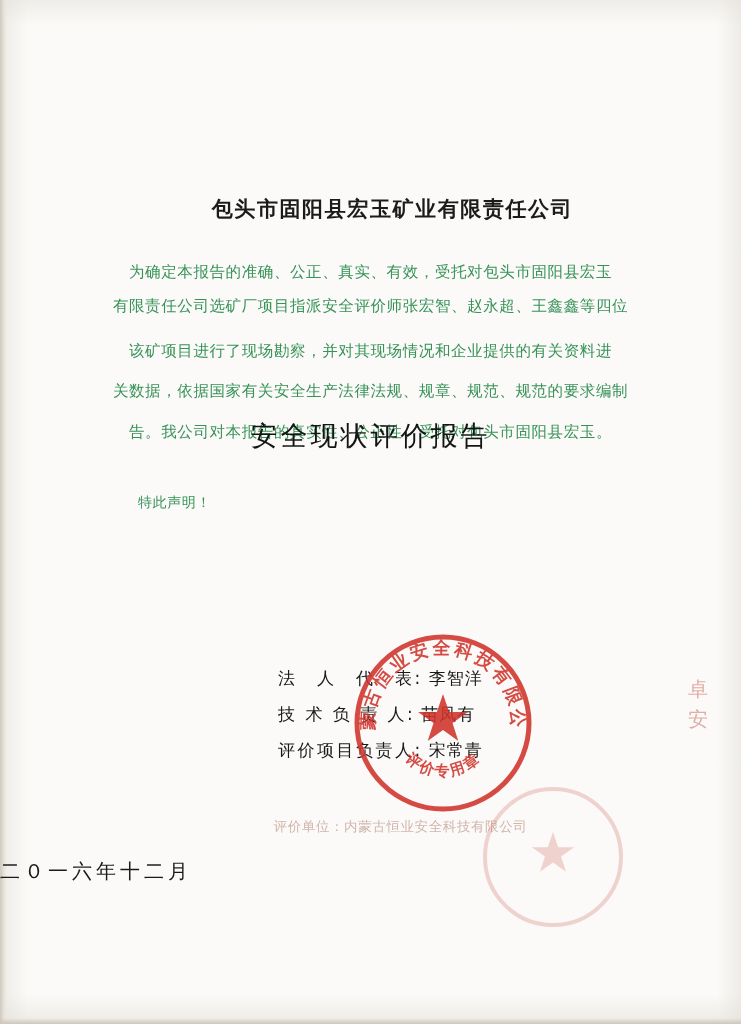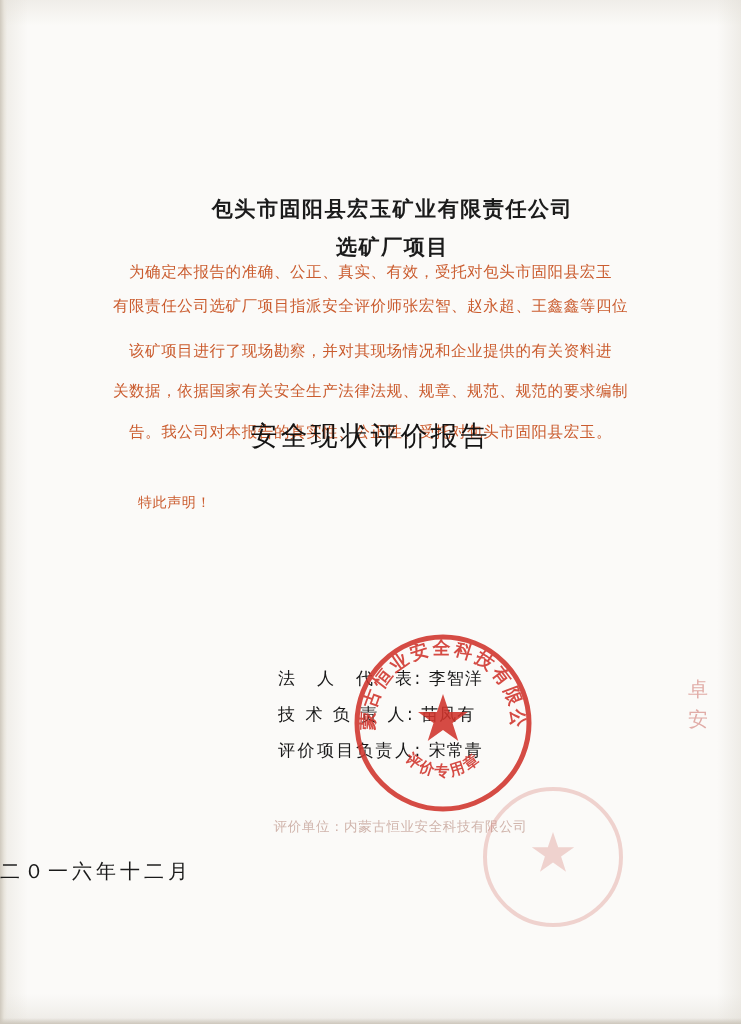--- a/index.html
+++ b/index.html
@@ -41,21 +41,21 @@
     height: 6px;
     background: linear-gradient(to top, #cdc7bc, rgba(255,255,255,0));
     pointer-events: none;
   }
 
   
   .bleed {
     position: absolute;
     left: 0;
     right: 0;
-    color: #c2410c;
+    color: #15803d;
     opacity: 0.85;
     font-size: 15.5px;
     letter-spacing: 0.6px;
     text-align: center;
     white-space: nowrap;
     pointer-events: none;
     font-family: "DejaVu Sans", sans-serif;
     filter: blur(0.35px);
   }
   .bleed.b1 { top: 262px; }
@@ -182,21 +182,20 @@
   <div class="bleed b1">为确定本报告的准确、公正、真实、有效，受托对包头市固阳县宏玉</div>
   <div class="bleed b2">有限责任公司选矿厂项目指派安全评价师张宏智、赵永超、王鑫鑫等四位</div>
   <div class="bleed b4">关数据，依据国家有关安全生产法律法规、规章、规范、规范的要求编制</div>
   <div class="bleed b3">该矿项目进行了现场勘察，并对其现场情况和企业提供的有关资料进</div>
   <div class="bleed b5">告。我公司对本报告的真实性、公正性、受托对包头市固阳县宏玉。</div>
   <div class="bleed b6">特此声明！</div>
   <div class="bleed b7">评价单位：内蒙古恒业安全科技有限公司</div>
 
   <div class="title-block">
     <div class="title-line">包头市固阳县宏玉矿业有限责任公司</div>
-    <div class="title-line">选矿厂项目</div>
   </div>
 
   <div class="report-title">安全现状评价报告</div>
 
   <div class="signature-block">
     <div class="sig-row">
       <span class="sig-label">法　人　代　表:</span>
       <span class="sig-value">李智洋</span>
     </div>
     <div class="sig-row">

